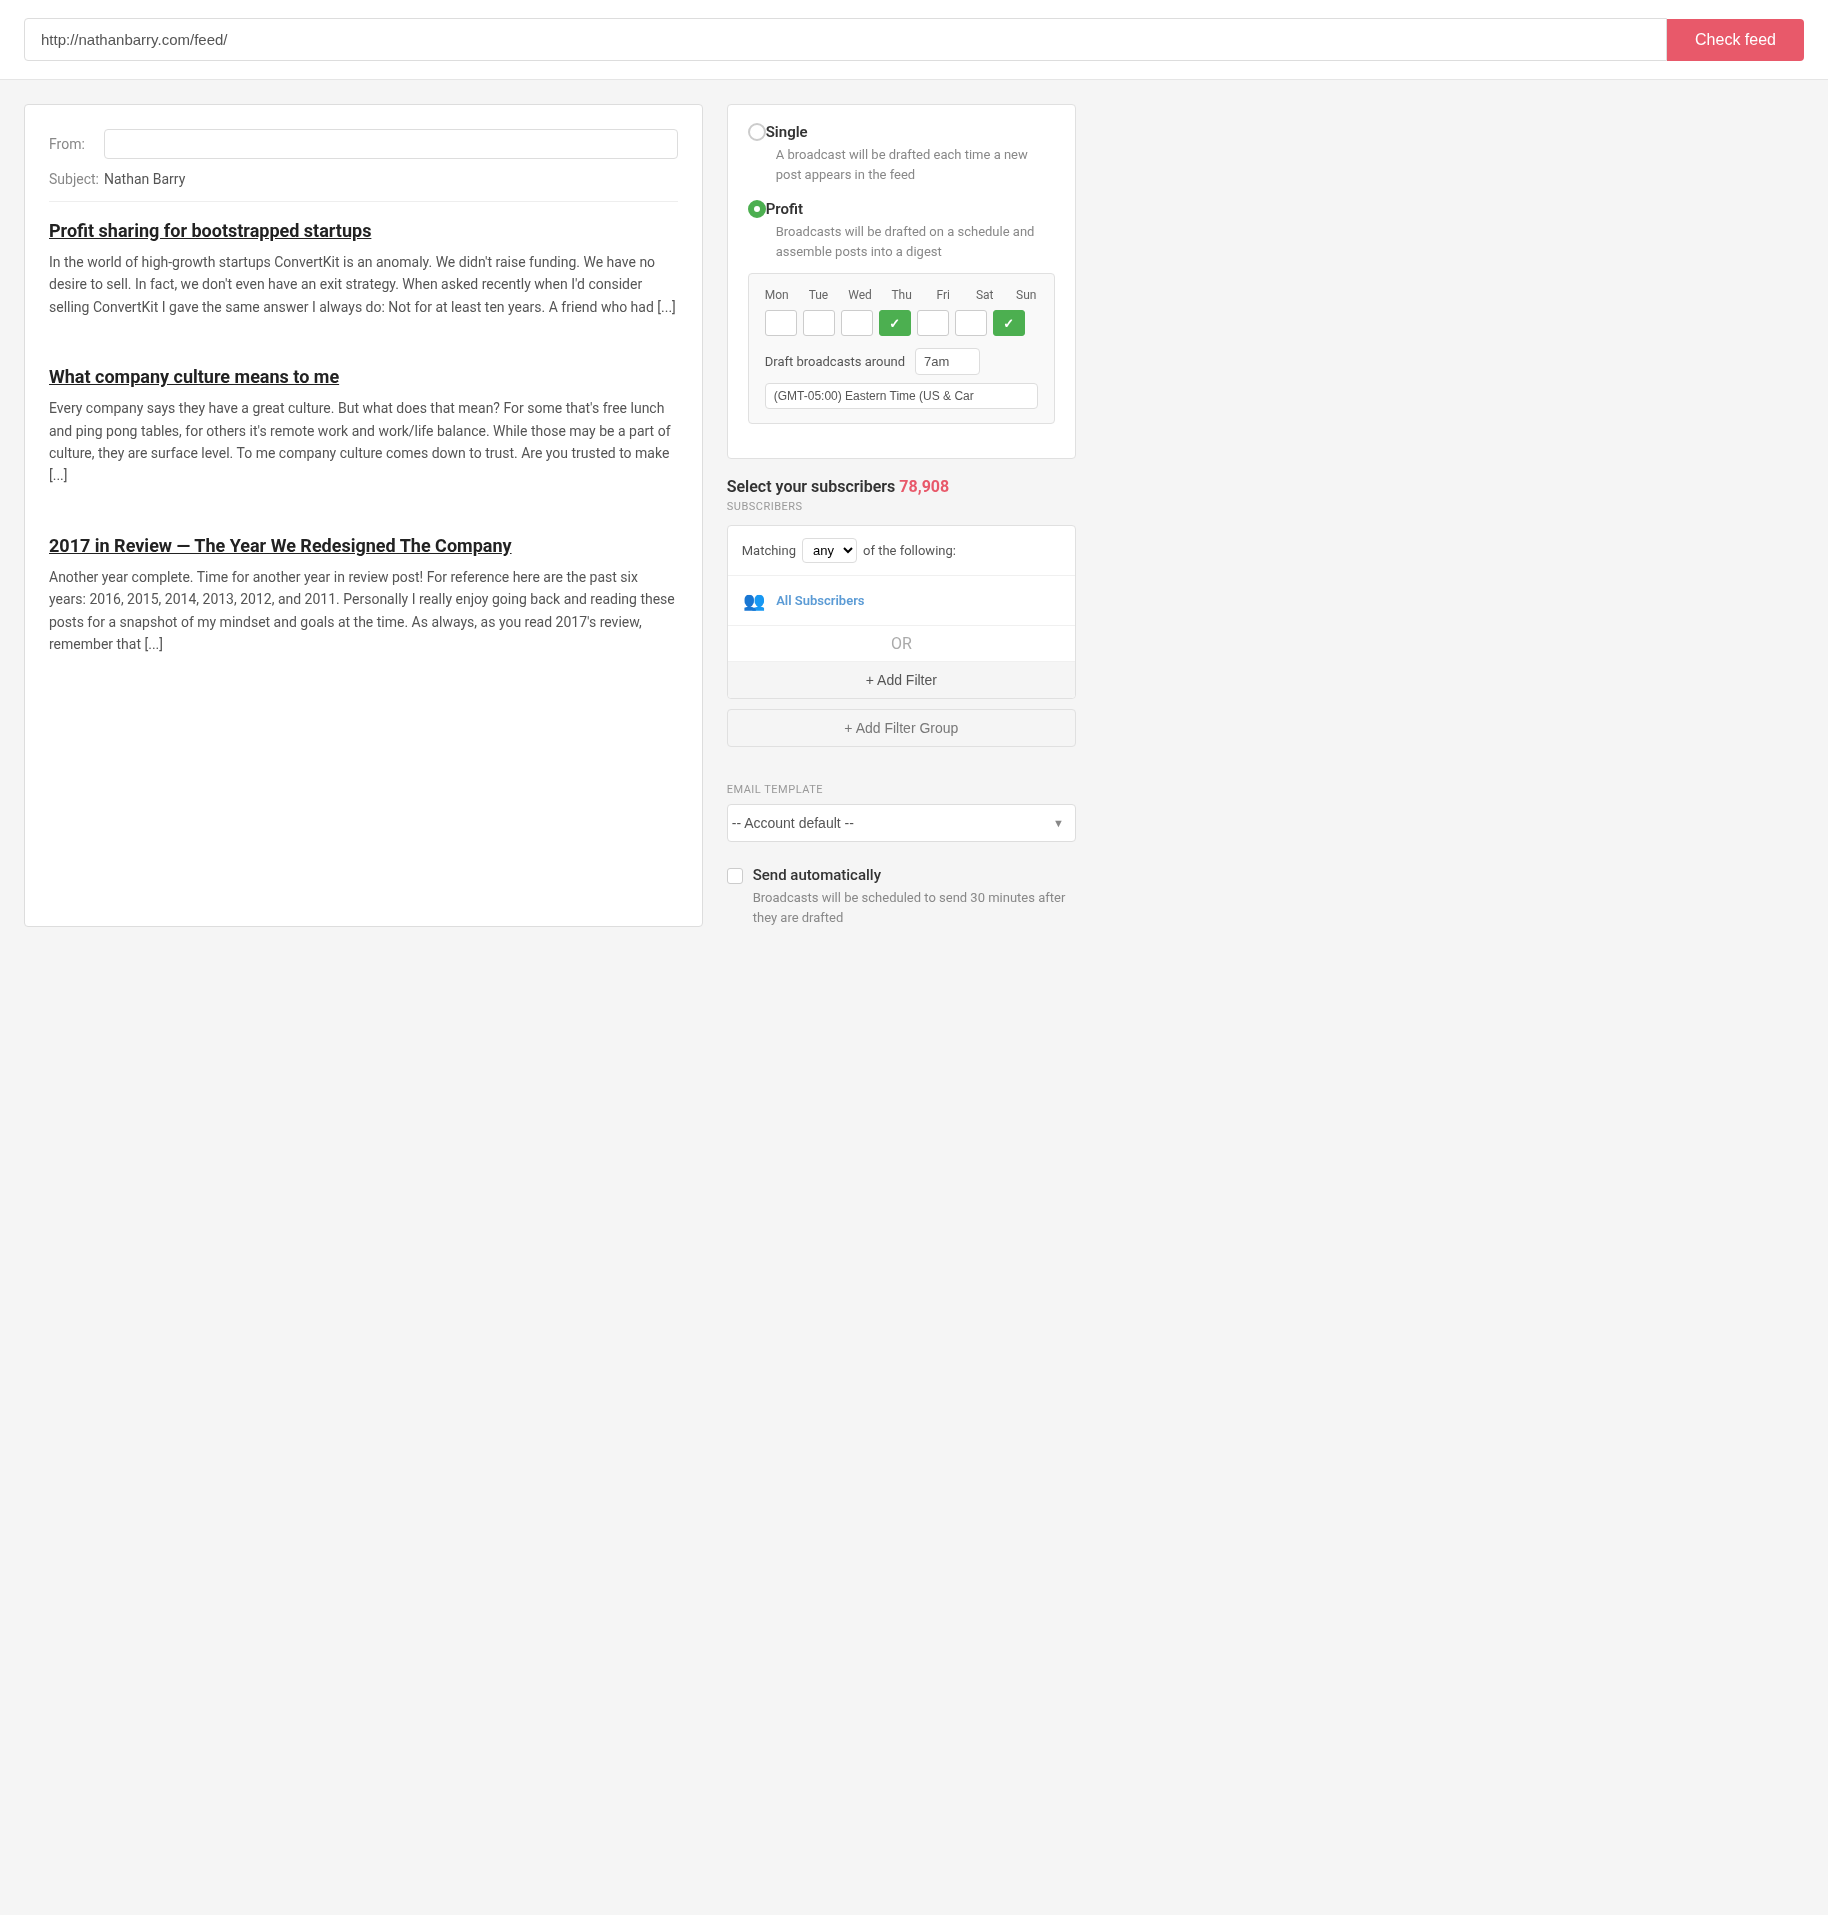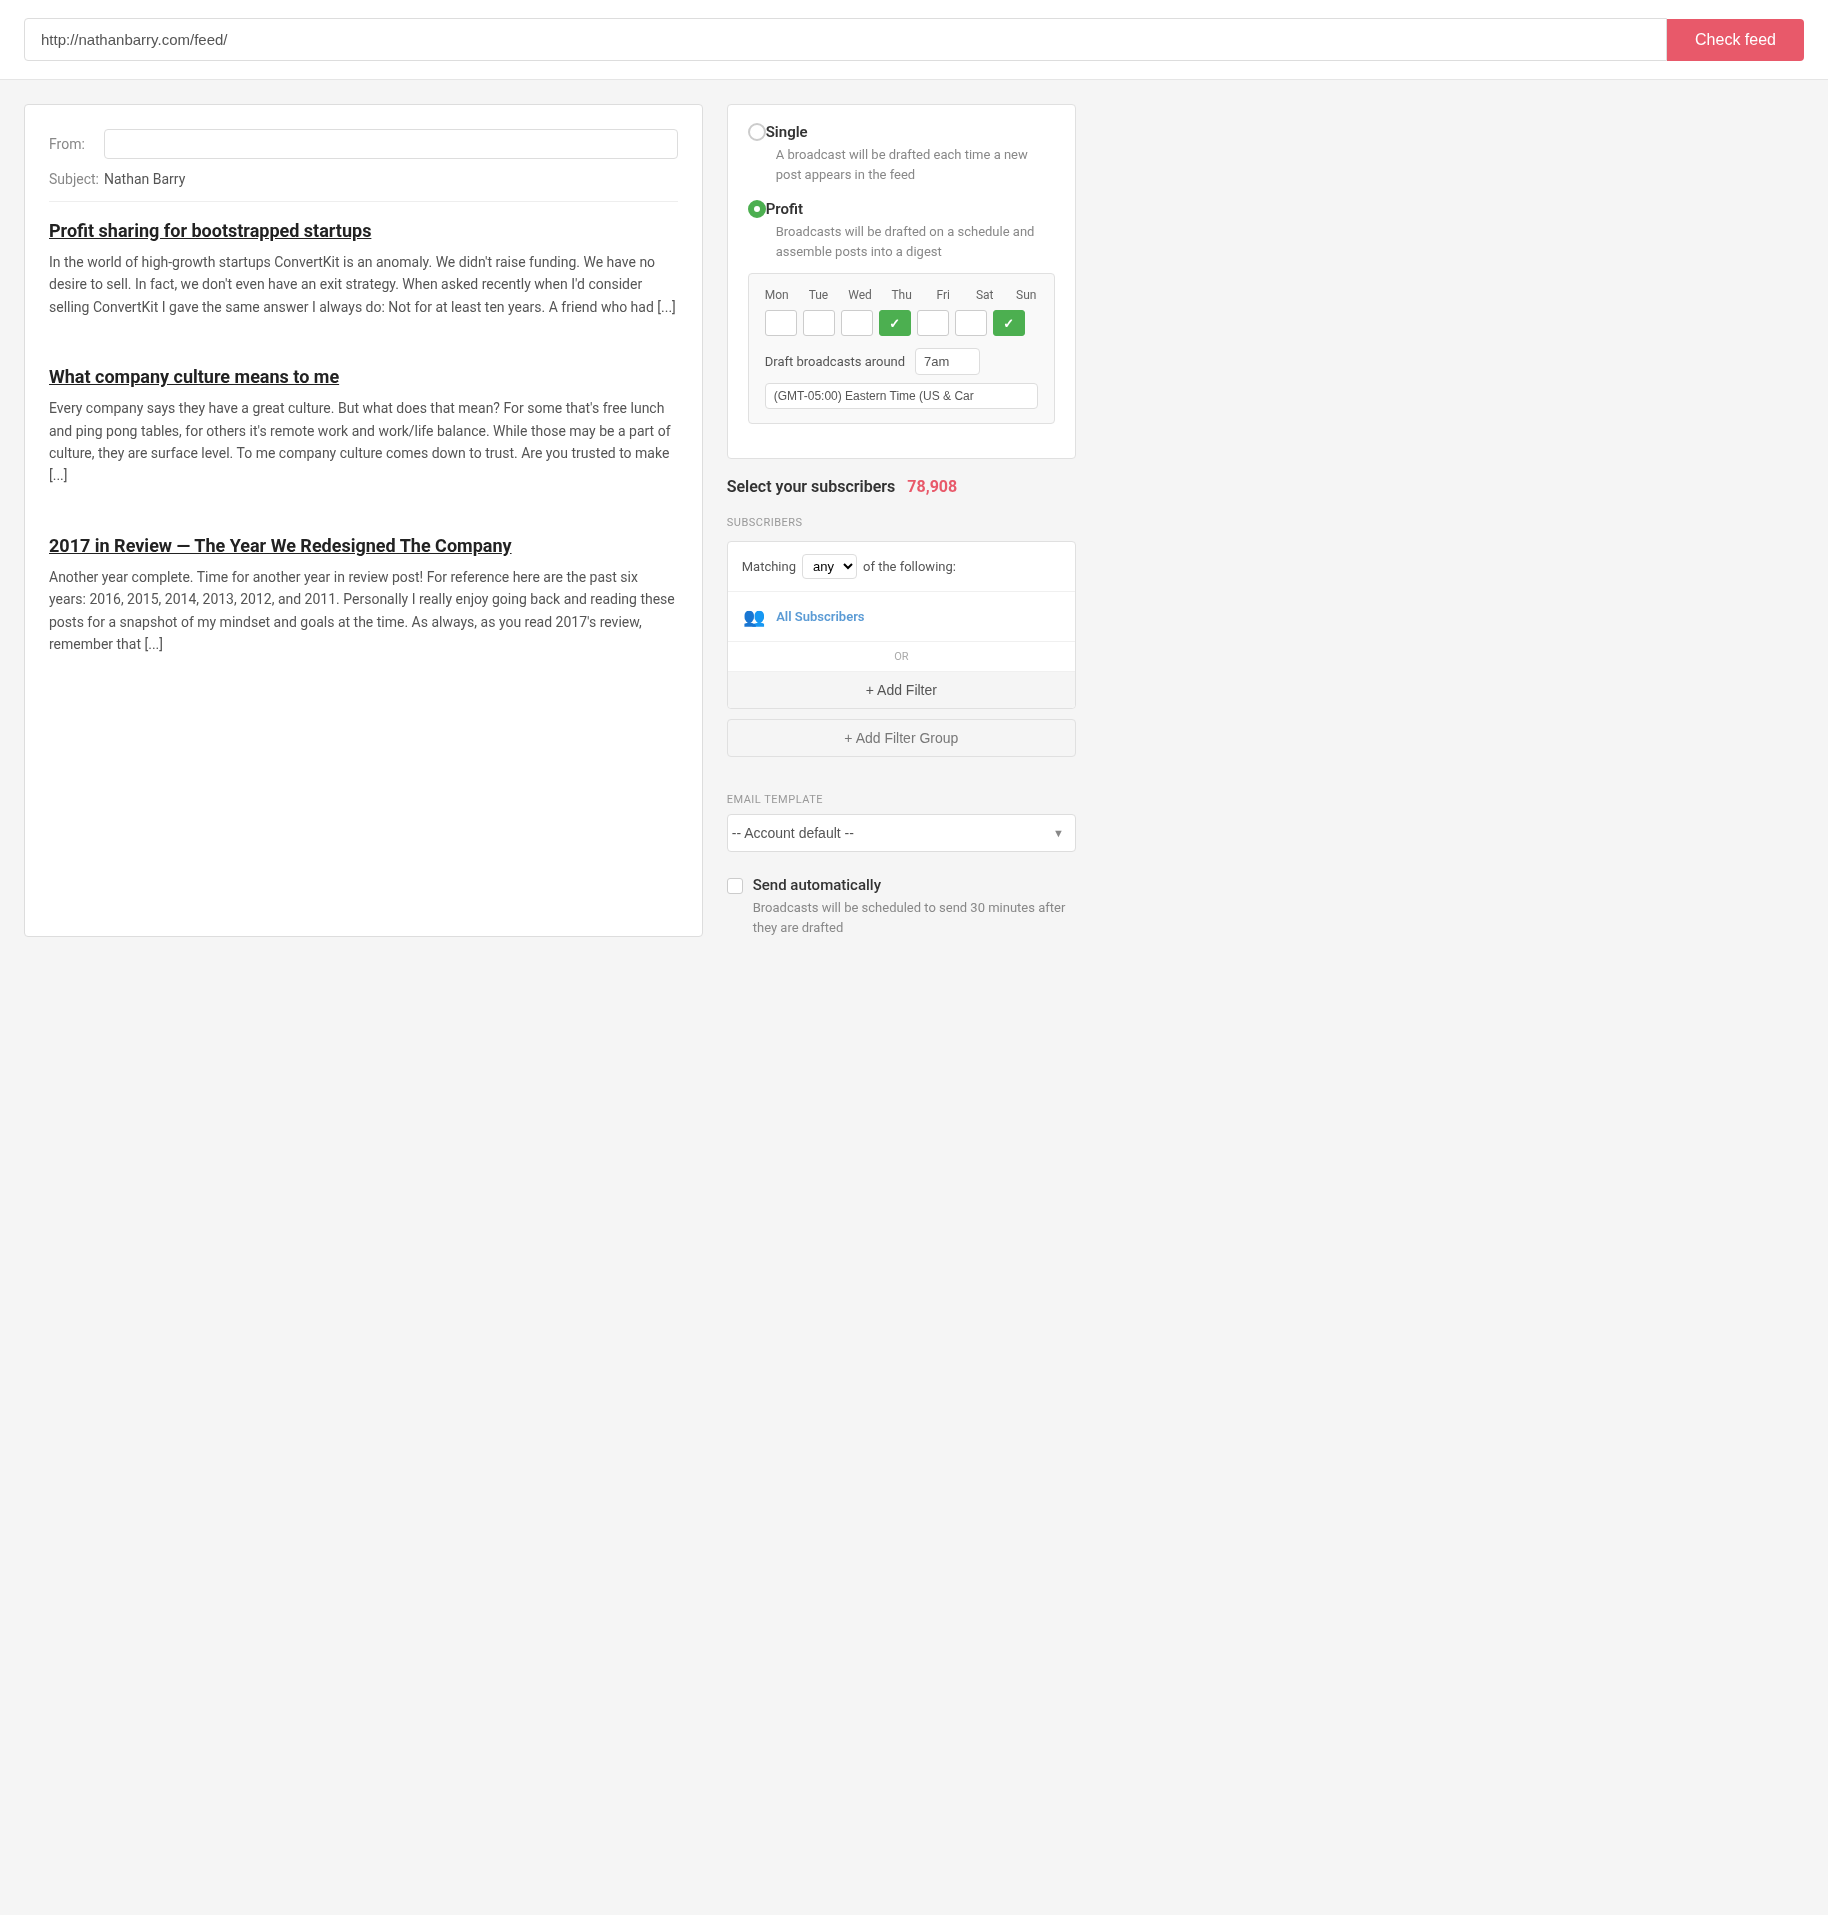--- a/index.html
+++ b/index.html
@@ -266,22 +266,22 @@
     .subscribers-section {
       margin-bottom: 16px;
     }
 
     .subscribers-title {
       font-size: 16px;
       font-weight: 600;
       color: #333;
       display: flex;
       align-items: flex-end;
-      gap: 12px;
-      margin-bottom: 20px;
+      gap: 4px;
+      margin-bottom: 4px;
     }
 
     .subscriber-count {
       color: #e8596a;
       font-size: 16px;
       font-weight: 700;
     }
 
     .subscribers-sub {
       font-size: 11px;
@@ -330,21 +330,21 @@
 
     .all-subscribers-label {
       font-size: 13px;
       font-weight: 600;
       color: #5b9bd5;
     }
 
     .or-divider {
       text-align: center;
       padding: 8px;
-      font-size: 11px;
+      font-size: 16px;
       color: #aaa;
       border-top: 1px solid #f0f0f0;
     }
 
     .add-filter-btn {
       width: 100%;
       padding: 10px;
       text-align: center;
       background: #f5f5f5;
       border: none;

